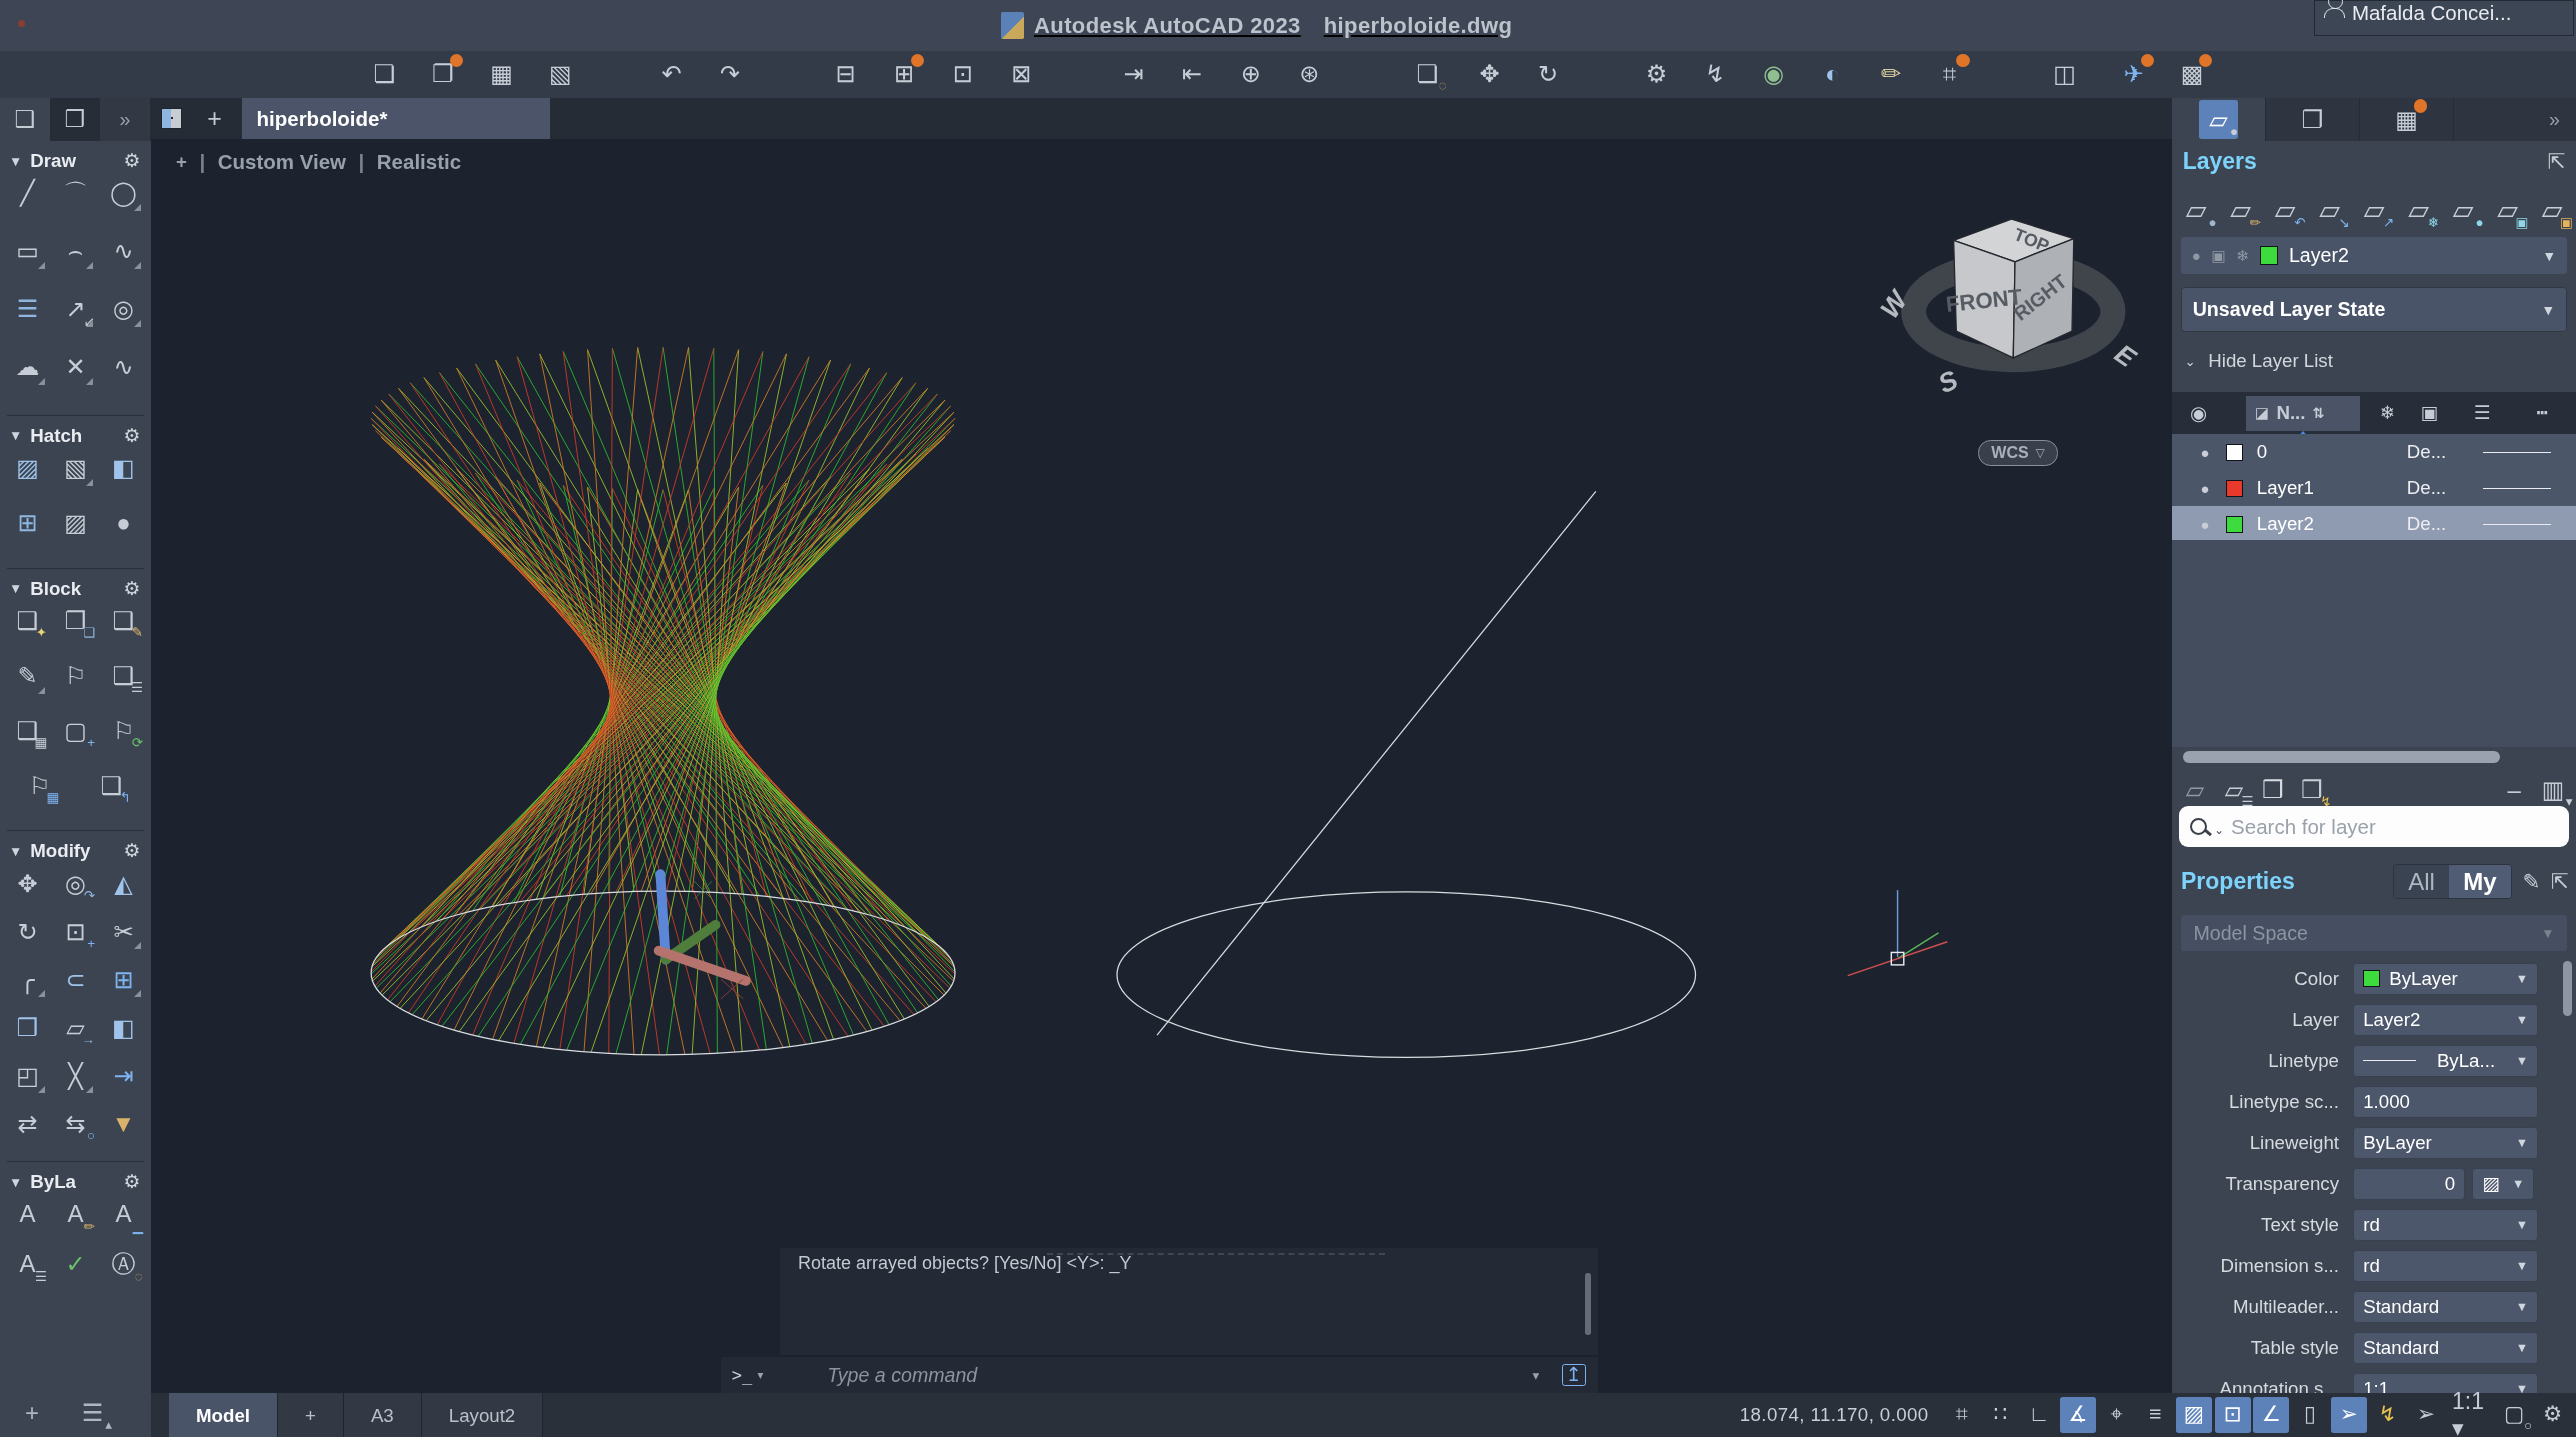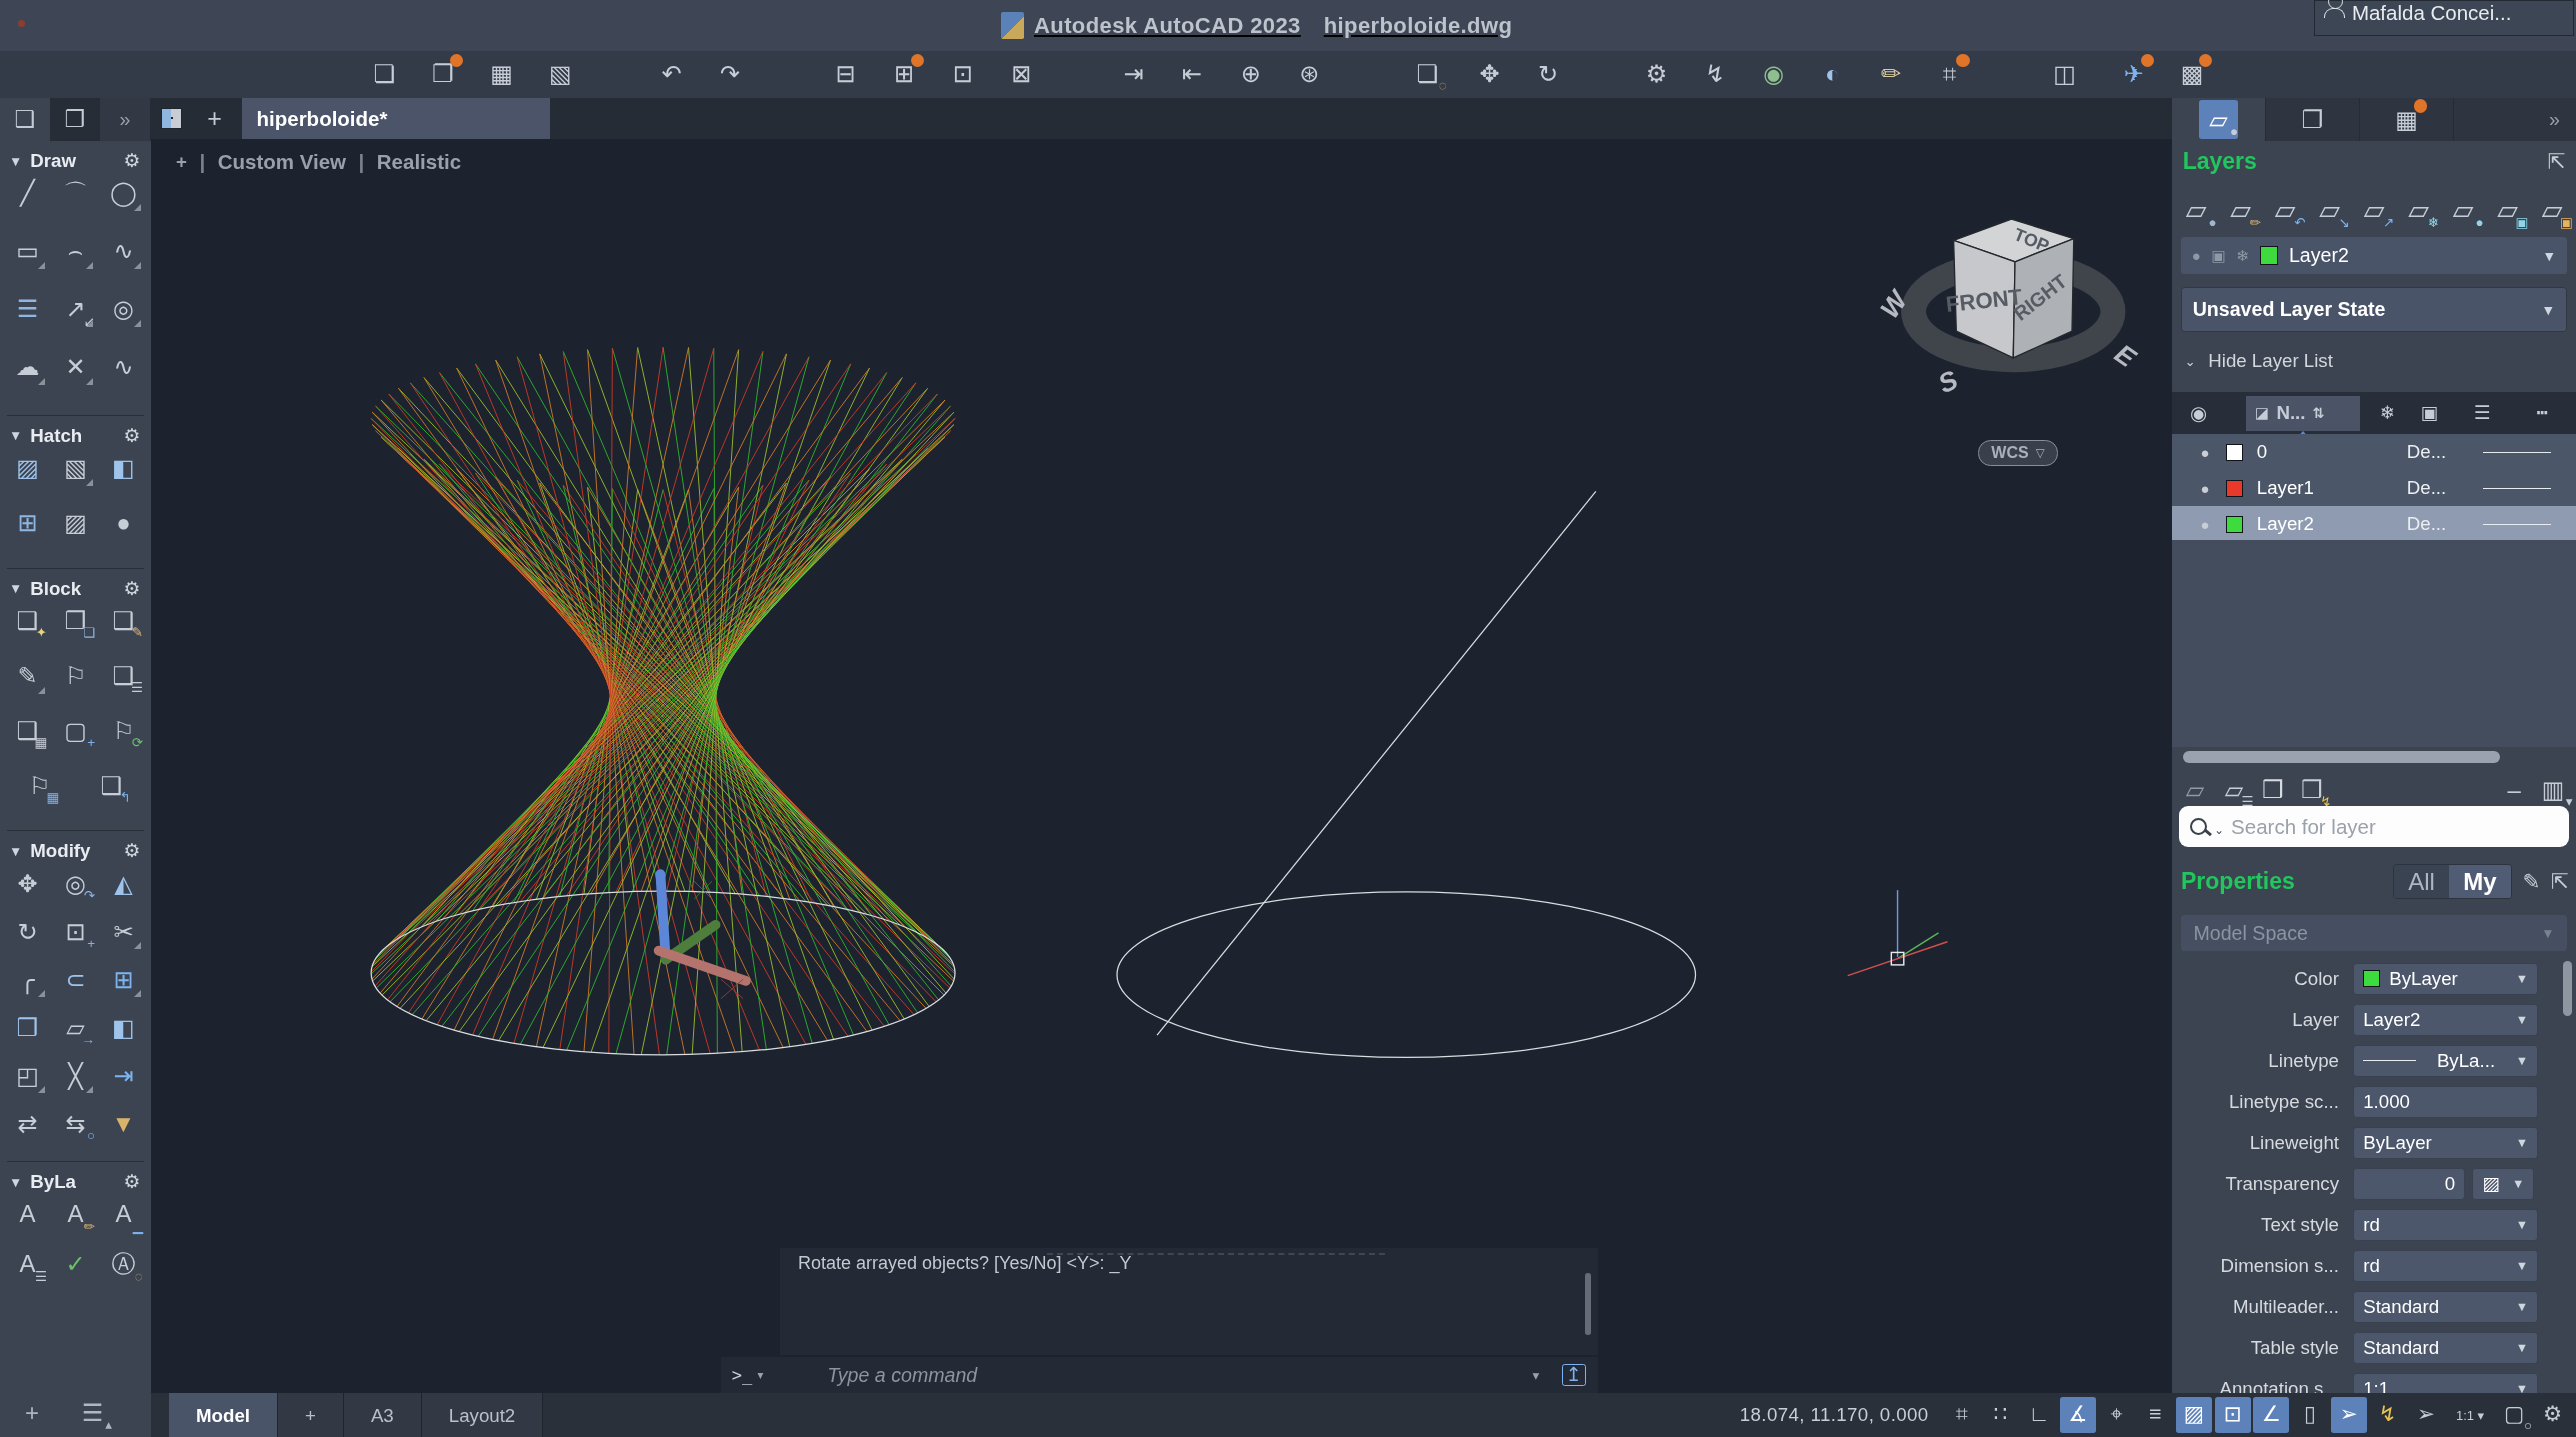--- a/index.html
+++ b/index.html
@@ -74,21 +74,21 @@
   #cmd-placeholder{margin-left:64px;color:#8d949e;font-size:19.6px;font-style:italic;flex:1;}
   #cmd-dd{color:#9aa2ad;font-size:13.4px;margin-right:23px;}
   #cmd-share{color:#7fb3f0;font-size:19.6px;margin-right:12.5px;border:1.8px solid #7fb3f0;border-radius:2.7px;
      width:21.4px;height:19.6px;display:flex;align-items:center;justify-content:center;line-height:1;}
   
   #rpanel{left:2172px;top:98px;width:404px;height:1295px;background:#3b4450;overflow:hidden;}
   #rtabs{position:absolute;left:0;top:0;width:404px;height:43px;background:#2e3540;display:flex;}
   #rtabs .rtab{width:93px;display:flex;align-items:center;justify-content:center;border-right:0.9px solid #262c35;}
   #rtabs .rtab.active{background:#3b4450;}
   #rtabs .more{margin-left:auto;width:43px;display:flex;align-items:center;justify-content:center;color:#9aa2ad;font-size:19.6px;}
-  .rp-title{color:#22c55e;font-size:23px;font-weight:bold;}
+  .rp-title{color:#7dd3fc;font-size:23px;font-weight:bold;}
   .dockic{color:#c7cdd6;font-size:21.4px;}
   #ltools{position:absolute;left:3.6px;top:93px;width:397px;display:flex;justify-content:space-between;}
   #ltools .ic{width:41px;font-size:27px;}
   .bar-dd{position:absolute;left:9px;width:386px;background:#4a5468;border-radius:3.6px;display:flex;align-items:center;
      box-sizing:border-box;padding:0 10.7px;gap:10.7px;}
   .bar-dd .caret{margin-left:auto;color:#cfd6de;font-size:14.2px;}
   .mini{color:#8f99a6;font-size:15px;}
   .swatch{width:18.7px;height:18.7px;border:1.8px solid #10141a;box-sizing:border-box;}
   #hide-list{position:absolute;left:12.5px;top:252px;display:flex;gap:12.5px;align-items:center;color:#d2d7dd;font-size:18.7px;}
   
@@ -134,21 +134,21 @@
   .ltln{width:53px;border-top:1.8px solid #e8ebef;}
   #prop-scroll{position:absolute;right:3.6px;top:863px;width:9px;height:55px;background:#8e96a2;border-radius:4.5px;}
   
   #bottombar{left:151px;top:1393px;width:2425px;height:45px;background:#293039;}
   #btabs{position:absolute;left:18px;top:0;height:45px;display:flex;}
   .btab{display:flex;align-items:center;justify-content:center;font-size:18.7px;color:#b9c0c8;padding:0 27px;border-right:0.9px solid #1f252d;background:#323945;}
   .btab.active{background:#4a5468;color:#ffffff;font-weight:bold;}
   #status-right{position:absolute;right:5.3px;top:2.7px;height:39px;display:flex;align-items:center;gap:2.7px;}
   #coords{color:#c9ced6;font-size:18.7px;margin-right:12.5px;letter-spacing:0.4px;}
   #status-right .ic{width:36px;height:36px;font-size:21.4px;}
-  #status-right .ic.txt{font-size:13px;}
+  #status-right .ic.txt{font-size:23px;}
 </style>
 </head>
 <body>
 
 <div id="titlebar" class="abs">
   <span class="tl" id="tl-close" style="left:12.5px">
       <span class="dot"></span>
     </span>
   <span class="tl" style="left:41px"></span>
   <span class="tl" style="left:69px"></span>

